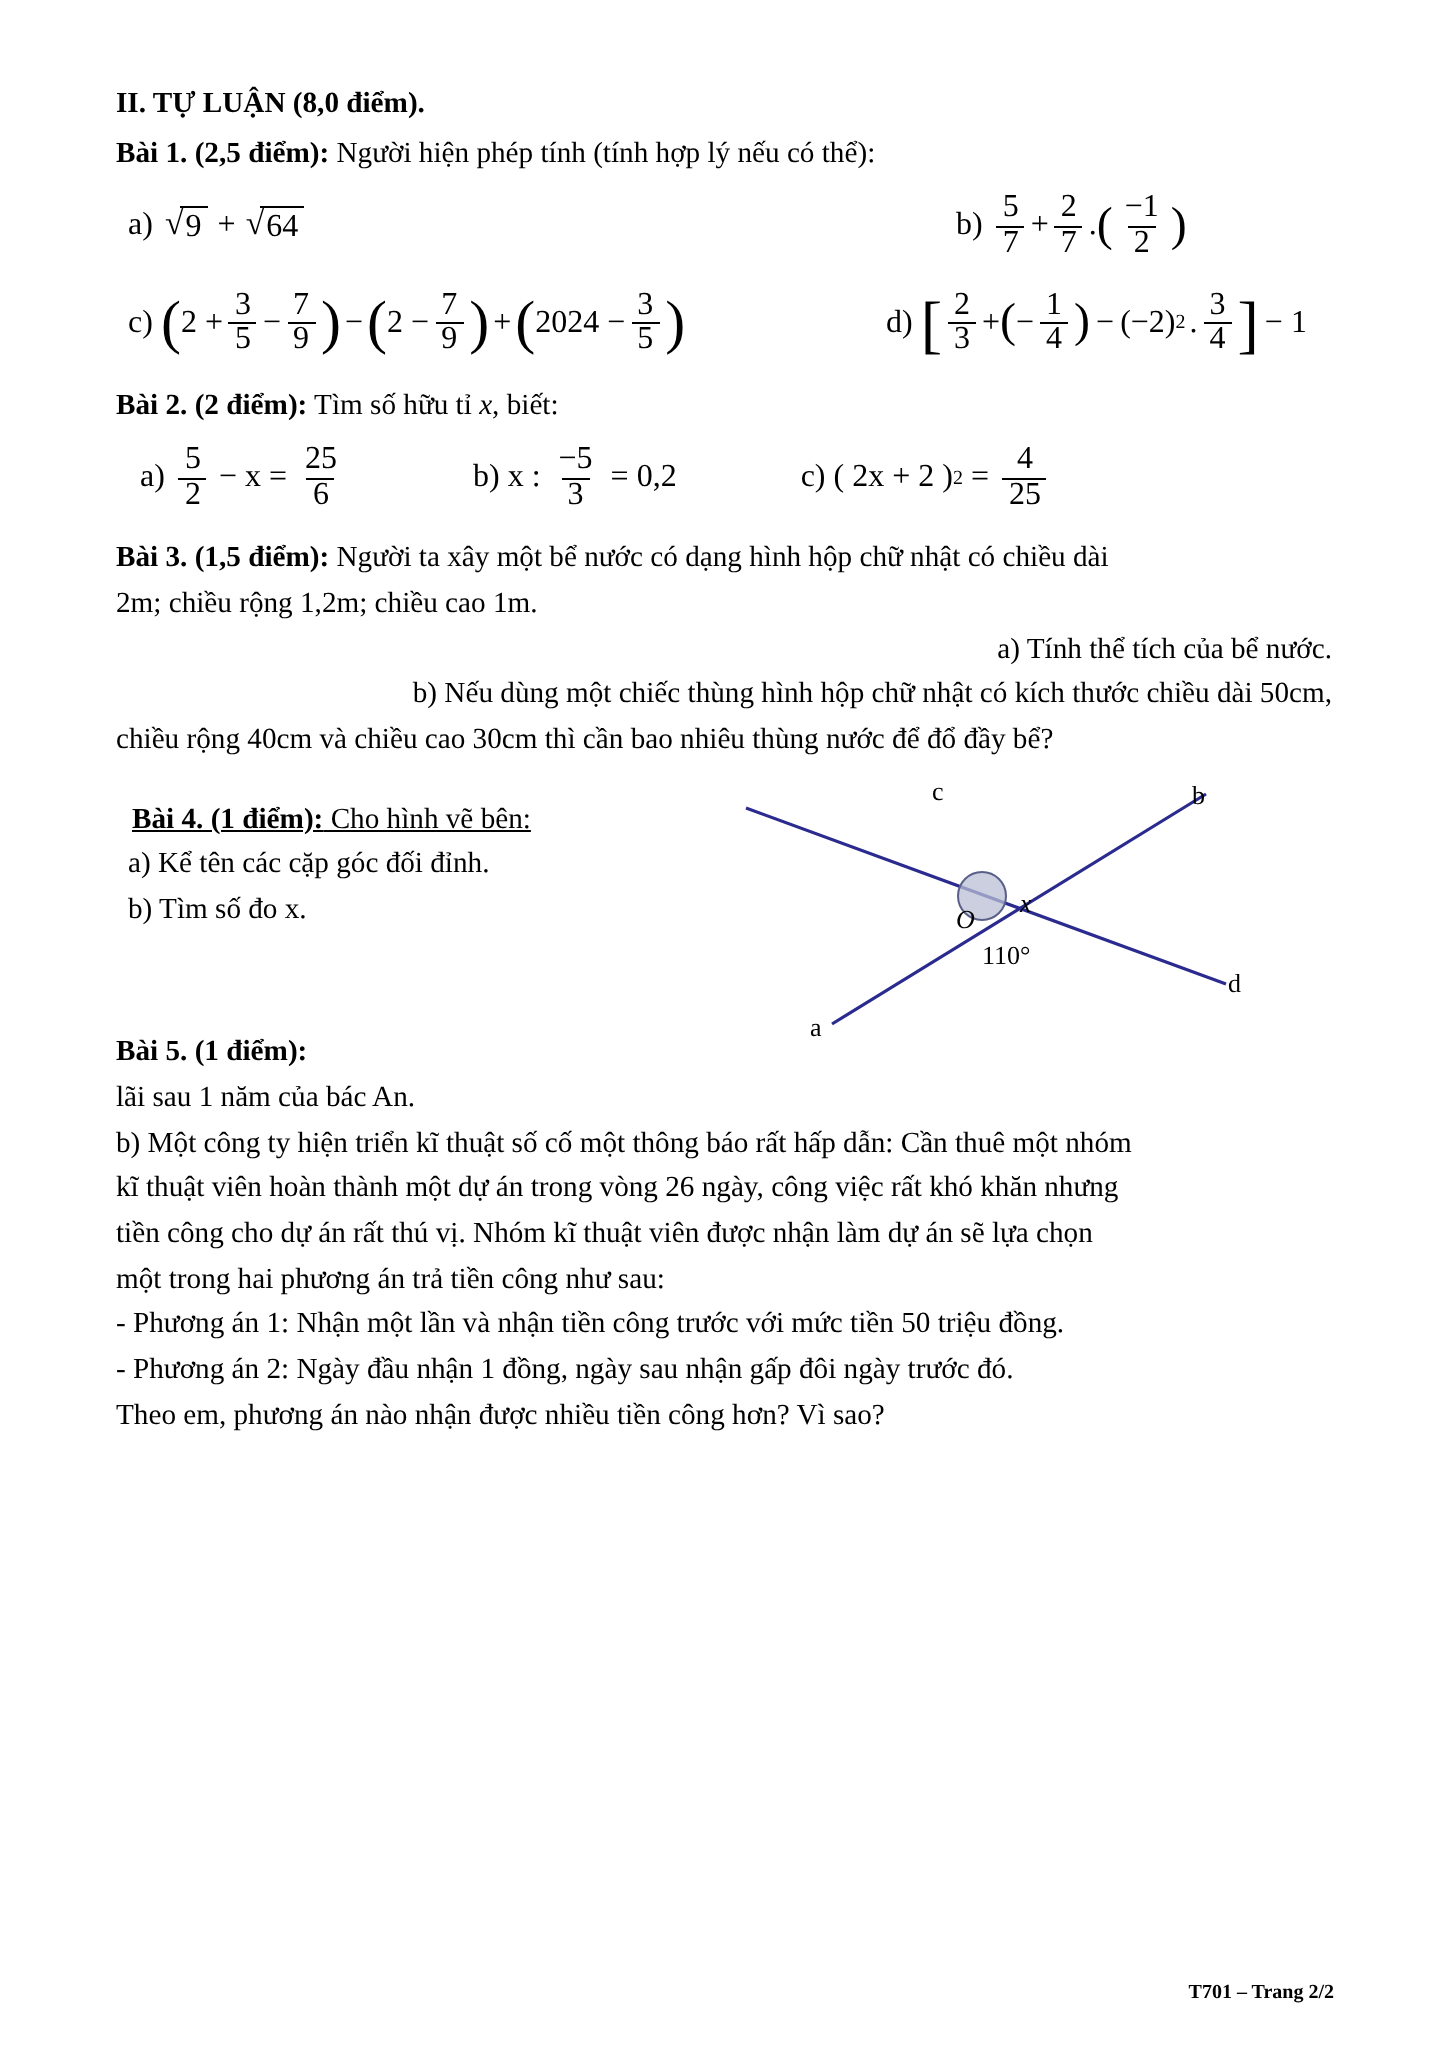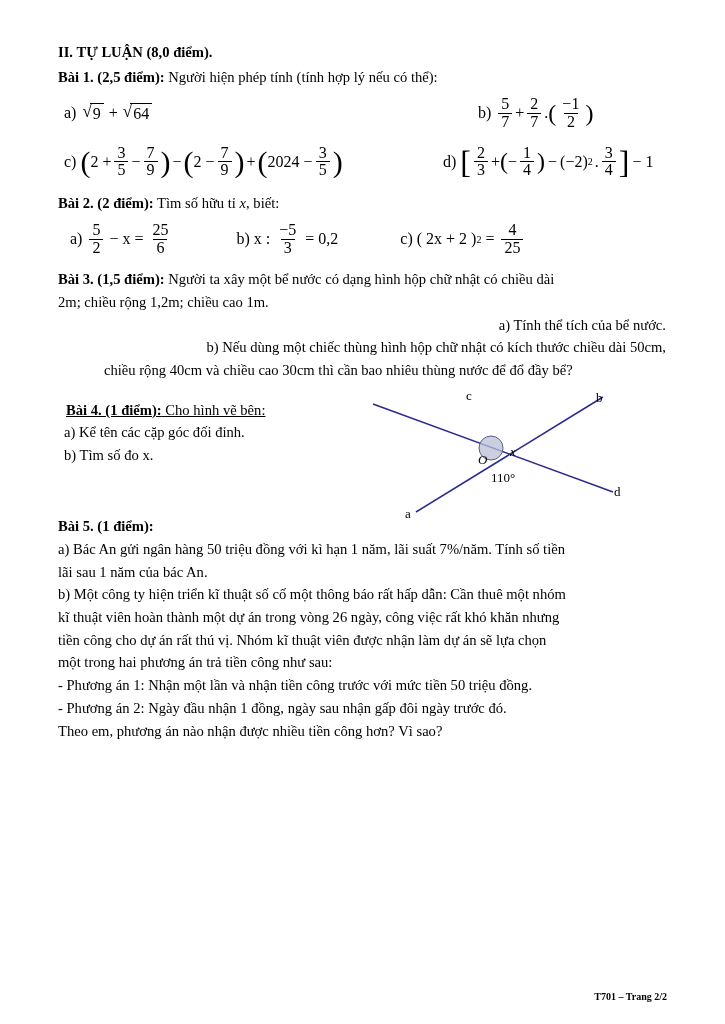--- a/index.html
+++ b/index.html
@@ -87,21 +87,21 @@
   .lbl { margin-right: 4px; }
 
   .row2 {
     display: flex;
     align-items: center;
   }
   .col-a { width: 300px; display: flex; align-items: center; }
   .col-b { display: flex; align-items: center; }
 
   .indent1 { margin-left: 24px; text-align: right; }
-  .indent2 { margin-left: 46px; }
+  .indent2 { }
 
   
   .figure-wrap {
     position: relative;
     height: 120px;
     margin-top: -74px;
     margin-left: 300px;
     width: 300px;
   }
   .fig-label {
@@ -289,21 +289,20 @@
       <span class="fig-label" style="left:256px; top:90px;">d</span>
       <span class="fig-label" style="left:47px; top:112px;">a</span>
       <span class="fig-label italic" style="left:120px; top:58px;">O</span>
       <span class="fig-label italic" style="left:152px; top:50px;">x</span>
       <span class="fig-label" style="left:133px; top:76px;">110°</span>
     </div>
 
     <div class="q-head" style="margin-top:4px;">
       <span class="bold">Bài 5. (1 điểm):</span>
     </div>
-    <div class="line">a) Bác An gửi ngân hàng 50 triệu đồng với kì hạn 1 năm, lãi suất 7%/năm. Tính số tiền</div>
     <div class="line">lãi sau 1 năm của bác An.</div>
     <div class="line">b) Một công ty hiện triển kĩ thuật số cố một thông báo rất hấp dẫn: Cần thuê một nhóm</div>
     <div class="line">kĩ thuật viên hoàn thành một dự án trong vòng 26 ngày, công việc rất khó khăn nhưng</div>
     <div class="line">tiền công cho dự án rất thú vị. Nhóm kĩ thuật viên được nhận làm dự án sẽ lựa chọn</div>
     <div class="line">một trong hai phương án trả tiền công như sau:</div>
     <div class="line">- Phương án 1: Nhận một lần và nhận tiền công trước với mức tiền 50 triệu đồng.</div>
     <div class="line">- Phương án 2: Ngày đầu nhận 1 đồng, ngày sau nhận gấp đôi ngày trước đó.</div>
     <div class="line">Theo em, phương án nào nhận được nhiều tiền công hơn? Vì sao?</div>
 
   </div>

